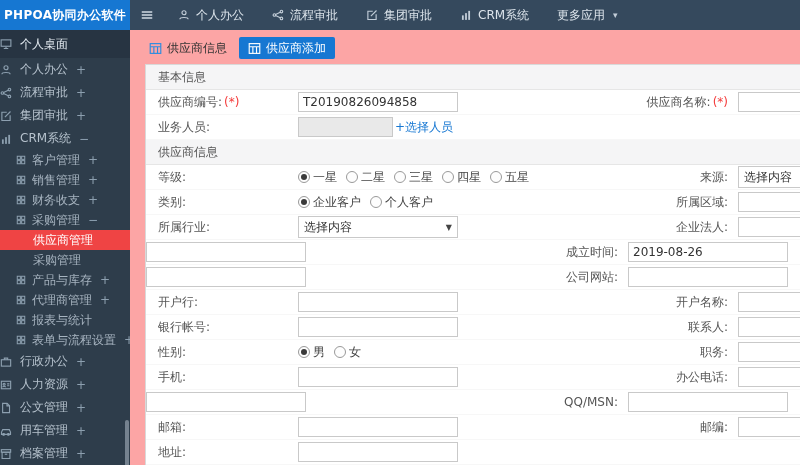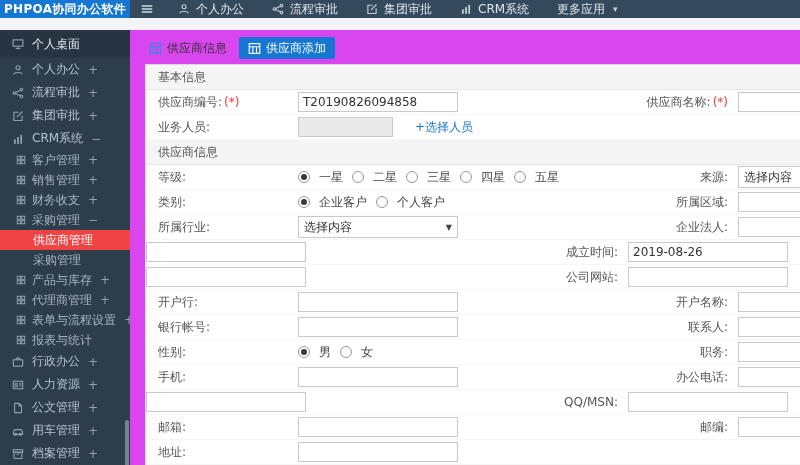--- a/index.html
+++ b/index.html
@@ -1,62 +1,62 @@
 <!DOCTYPE html>
 <html><head>
 <meta charset="utf-8">
 <style>
   *{margin:0;padding:0;box-sizing:border-box}
   html,body{width:800px;height:465px;overflow:hidden;background:#f3f4f5;
     font-family:"DejaVu Sans","Liberation Sans",sans-serif;font-size:12px;color:#333}
   #app{position:relative;width:800px;height:465px}
 
   
-  .topbar{position:absolute;top:0;left:0;width:800px;height:18px;background:#35495d;display:flex;align-items:stretch}
+  .topbar{position:absolute;top:0;left:0;width:800px;height:30px;background:#35495d;display:flex;align-items:stretch}
   .logo{width:130px;background:#1677d2;color:#fff;font-weight:bold;font-size:12px;
     display:flex;align-items:center;justify-content:center;letter-spacing:.3px;white-space:nowrap}
   .menu-toggle{width:34px;display:flex;align-items:center;justify-content:center;color:#cfd9e2;cursor:pointer}
   .topnav{display:flex}
   .nav-item{display:flex;align-items:center;gap:6px;padding:0 14px;color:#dde5ec;font-size:12px;cursor:pointer;white-space:nowrap}
   .nav-item .ic{display:flex;color:#c2cdd8}
   .caret{font-size:9px;margin-left:2px;color:#c2cdd8}
 
   
   .sidebar{position:absolute;top:30px;left:0;width:130px;height:435px;background:#2e3d4b;color:#b6c2cd;overflow:hidden}
-  .side-item{display:flex;align-items:center;height:23px;padding-left:12px;font-size:12px;cursor:pointer;white-space:nowrap}
+  .side-item{display:flex;align-items:center;height:23px;padding-left:0;font-size:12px;cursor:pointer;white-space:nowrap}
   .side-item .ic{width:13px;margin-right:7px;display:flex;color:#8da0b0;flex:none}
   .side-item .expand{margin-left:8px;color:#8da0b0;font-size:12px}
   .side-item.top{height:28px;background:#273442;color:#e3eaf0}
   .side-item.l2{height:20px;padding-left:16px;color:#a7b4c0}
   .side-item.l2 .ic{width:11px;margin-right:5px}
   .side-item.l3{height:20px;padding-left:33px;color:#a7b4c0}
   .side-item.active{background:#ef4444;color:#fff}
   .side-scroll{position:absolute;right:1px;top:390px;width:4px;height:70px;background:#75828f;border-radius:2px}
 
   
-  .main{position:absolute;top:30px;left:130px;width:670px;height:435px;background:#d946ef;overflow:hidden}
+  .main{position:absolute;top:30px;left:130px;width:670px;height:435px;background:#fca5a5;overflow:hidden}
   .tabs{display:flex;gap:3px;margin:7px 0 5px 10px;height:22px}
   .tab{display:flex;align-items:center;gap:5px;padding:0 9px;font-size:12px;color:#333;cursor:pointer;border-radius:2px}
   .tab .tab-ic{display:flex}
   .tab .tab-ic.blue{color:#2b8ce0}
   .tab.active{background:#1677d2;color:#fff}
 
   .panel{margin-left:15px;width:1100px;background:#fff;border:1px solid #d9d9d9}
   .sec-header{height:25px;line-height:24px;background:#f5f5f6;border-bottom:1px solid #e6e6e6;padding-left:12px;color:#555}
   .frow{display:grid;grid-template-columns:152px 330px 110px 1fr;align-items:center;height:25px;border-bottom:1px solid #f7f7f7}
   .flabel{padding-left:12px;color:#555;white-space:nowrap}
   .flabel.r{text-align:right;padding-right:10px;padding-left:0}
   .req{color:#f43b3b;margin-left:2px}
   .ffield{display:flex;align-items:center}
   .txt{width:160px;height:20px;border:1px solid #c9c9c9;padding:0 4px;font-size:12px;font-family:inherit;color:#333;background:#fff}
   .txt.wide2{width:200px}
   .txt.gray{width:95px;background:#e9e9e9}
-  .link{color:#1677d2;margin-left:22px;cursor:pointer;text-decoration:none;white-space:nowrap}
+  .link{color:#1677d2;margin-left:2px;cursor:pointer;text-decoration:none;white-space:nowrap}
   .radio-group{display:flex;align-items:center;gap:9px}
-  .radio{display:inline-flex;align-items:center;gap:9px;color:#444;cursor:pointer;white-space:nowrap}
+  .radio{display:inline-flex;align-items:center;gap:3px;color:#444;cursor:pointer;white-space:nowrap}
   .radio .dot{width:12px;height:12px;border:1px solid #999;border-radius:50%;background:#fdfdfd;position:relative;display:inline-block;flex:none}
   .radio.checked .dot::after{content:"";position:absolute;left:2px;top:2px;width:6px;height:6px;border-radius:50%;background:#3a3a3a}
   .select{width:160px;height:22px;border:1px solid #c9c9c9;background:#fff;display:flex;align-items:center;justify-content:space-between;padding:0 5px;color:#333;cursor:pointer;white-space:nowrap}
   .select .arr{font-size:8px;color:#444;margin-left:6px}
   .select.w2{width:200px}
 </style>
 </head>
 <body>
 
 <div id="app">
@@ -249,33 +249,33 @@
     </div>
     <div class="side-item l2">
       <span class="ic">
           <svg width="10" height="10" viewBox="0 0 16 16" fill="none" stroke="currentColor" stroke-width="1.6">
             <rect x="2" y="2" width="5" height="5"></rect>
             <rect x="9" y="2" width="5" height="5"></rect>
             <rect x="2" y="9" width="5" height="5"></rect>
             <rect x="9" y="9" width="5" height="5"></rect>
           </svg>
         </span>
+      <span>报表与统计</span>
+    </div>
+    <div class="side-item l2">
+      <span class="ic">
+          <svg width="10" height="10" viewBox="0 0 16 16" fill="none" stroke="currentColor" stroke-width="1.6">
+            <rect x="2" y="2" width="5" height="5"></rect>
+            <rect x="9" y="2" width="5" height="5"></rect>
+            <rect x="2" y="9" width="5" height="5"></rect>
+            <rect x="9" y="9" width="5" height="5"></rect>
+          </svg>
+        </span>
       <span>表单与流程设置</span>
       <span class="expand">+</span>
-    </div>
-    <div class="side-item l2">
-      <span class="ic">
-          <svg width="10" height="10" viewBox="0 0 16 16" fill="none" stroke="currentColor" stroke-width="1.6">
-            <rect x="2" y="2" width="5" height="5"></rect>
-            <rect x="9" y="2" width="5" height="5"></rect>
-            <rect x="2" y="9" width="5" height="5"></rect>
-            <rect x="9" y="9" width="5" height="5"></rect>
-          </svg>
-        </span>
-      <span>报表与统计</span>
     </div>
     <div class="side-item">
       <span class="ic">
           <svg width="12" height="12" viewBox="0 0 16 16" fill="none" stroke="currentColor" stroke-width="1.5">
             <rect x="1.8" y="5" width="12.4" height="8.5"></rect>
             <path d="M5.8 5V2.8h4.4V5"></path>
           </svg>
         </span>
       <span>行政办公</span>
       <span class="expand">+</span>

